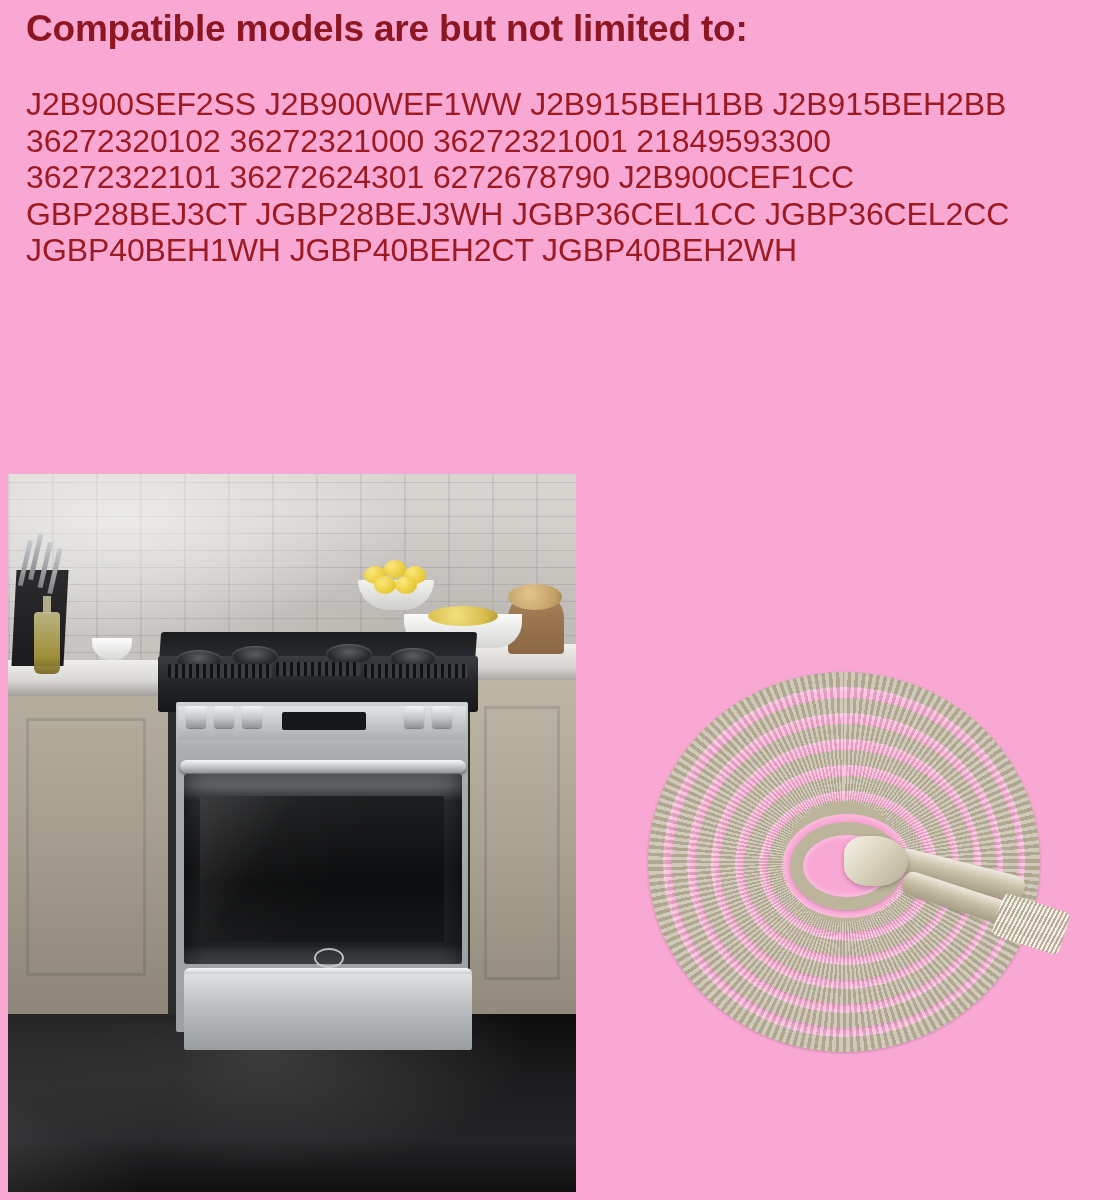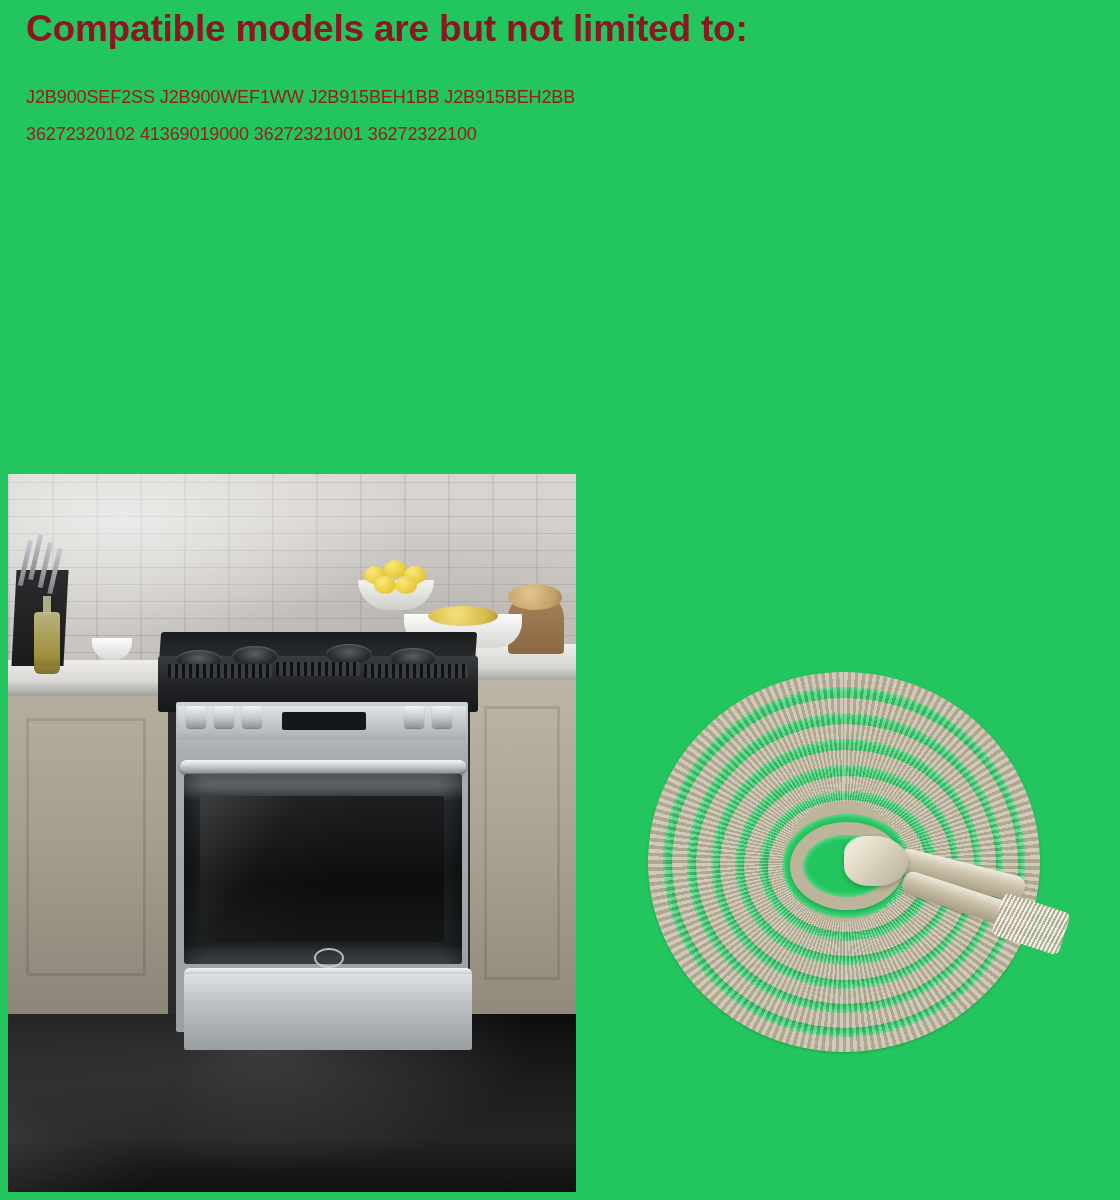--- a/index.html
+++ b/index.html
@@ -10,38 +10,38 @@
   body {
     width: 1120px;
     height: 1200px;
     font-family: "Liberation Sans", sans-serif;
     overflow: hidden;
   }
   .page {
     position: relative;
     width: 1120px;
     height: 1200px;
-    background: #22c55e;
+    background: #f9a8d4;
   }
   .heading {
     position: absolute;
     left: 26px;
     top: 8px;
     font-size: 37px;
     font-weight: bold;
     color: #8c1722;
     letter-spacing: -0.2px;
     white-space: nowrap;
   }
   .models {
     position: absolute;
     left: 26px;
-    top: 79px;
+    top: 86px;
     width: 1090px;
-    font-size: 18px;
+    font-size: 32px;
     line-height: 36.5px;
     color: #9c1b22;
     letter-spacing: -0.1px;
   }
   .models .line {
     white-space: nowrap;
   }
   
   .photo-kitchen {
     position: absolute;
@@ -322,21 +322,24 @@
 </style>
 </head>
 <body>
 
 <div class="page">
 
   <div class="heading">Compatible models are but not limited to:</div>
 
   <div class="models">
     <div class="line">J2B900SEF2SS J2B900WEF1WW J2B915BEH1BB J2B915BEH2BB</div>
-    <div class="line">36272320102 41369019000 36272321001 36272322100</div>
+    <div class="line">36272320102 36272321000 36272321001 21849593300</div>
+    <div class="line">36272322101 36272624301 6272678790 J2B900CEF1CC</div>
+    <div class="line">GBP28BEJ3CT JGBP28BEJ3WH JGBP36CEL1CC JGBP36CEL2CC</div>
+    <div class="line">JGBP40BEH1WH JGBP40BEH2CT JGBP40BEH2WH</div>
   </div>
 
   <div class="photo-kitchen">
     <div class="k-wall"></div>
     <div class="k-counter-left"></div>
     <div class="k-counter-right"></div>
     <div class="k-cab-left"></div>
     <div class="k-cab-right"></div>
     <div class="k-floor"></div>
 

